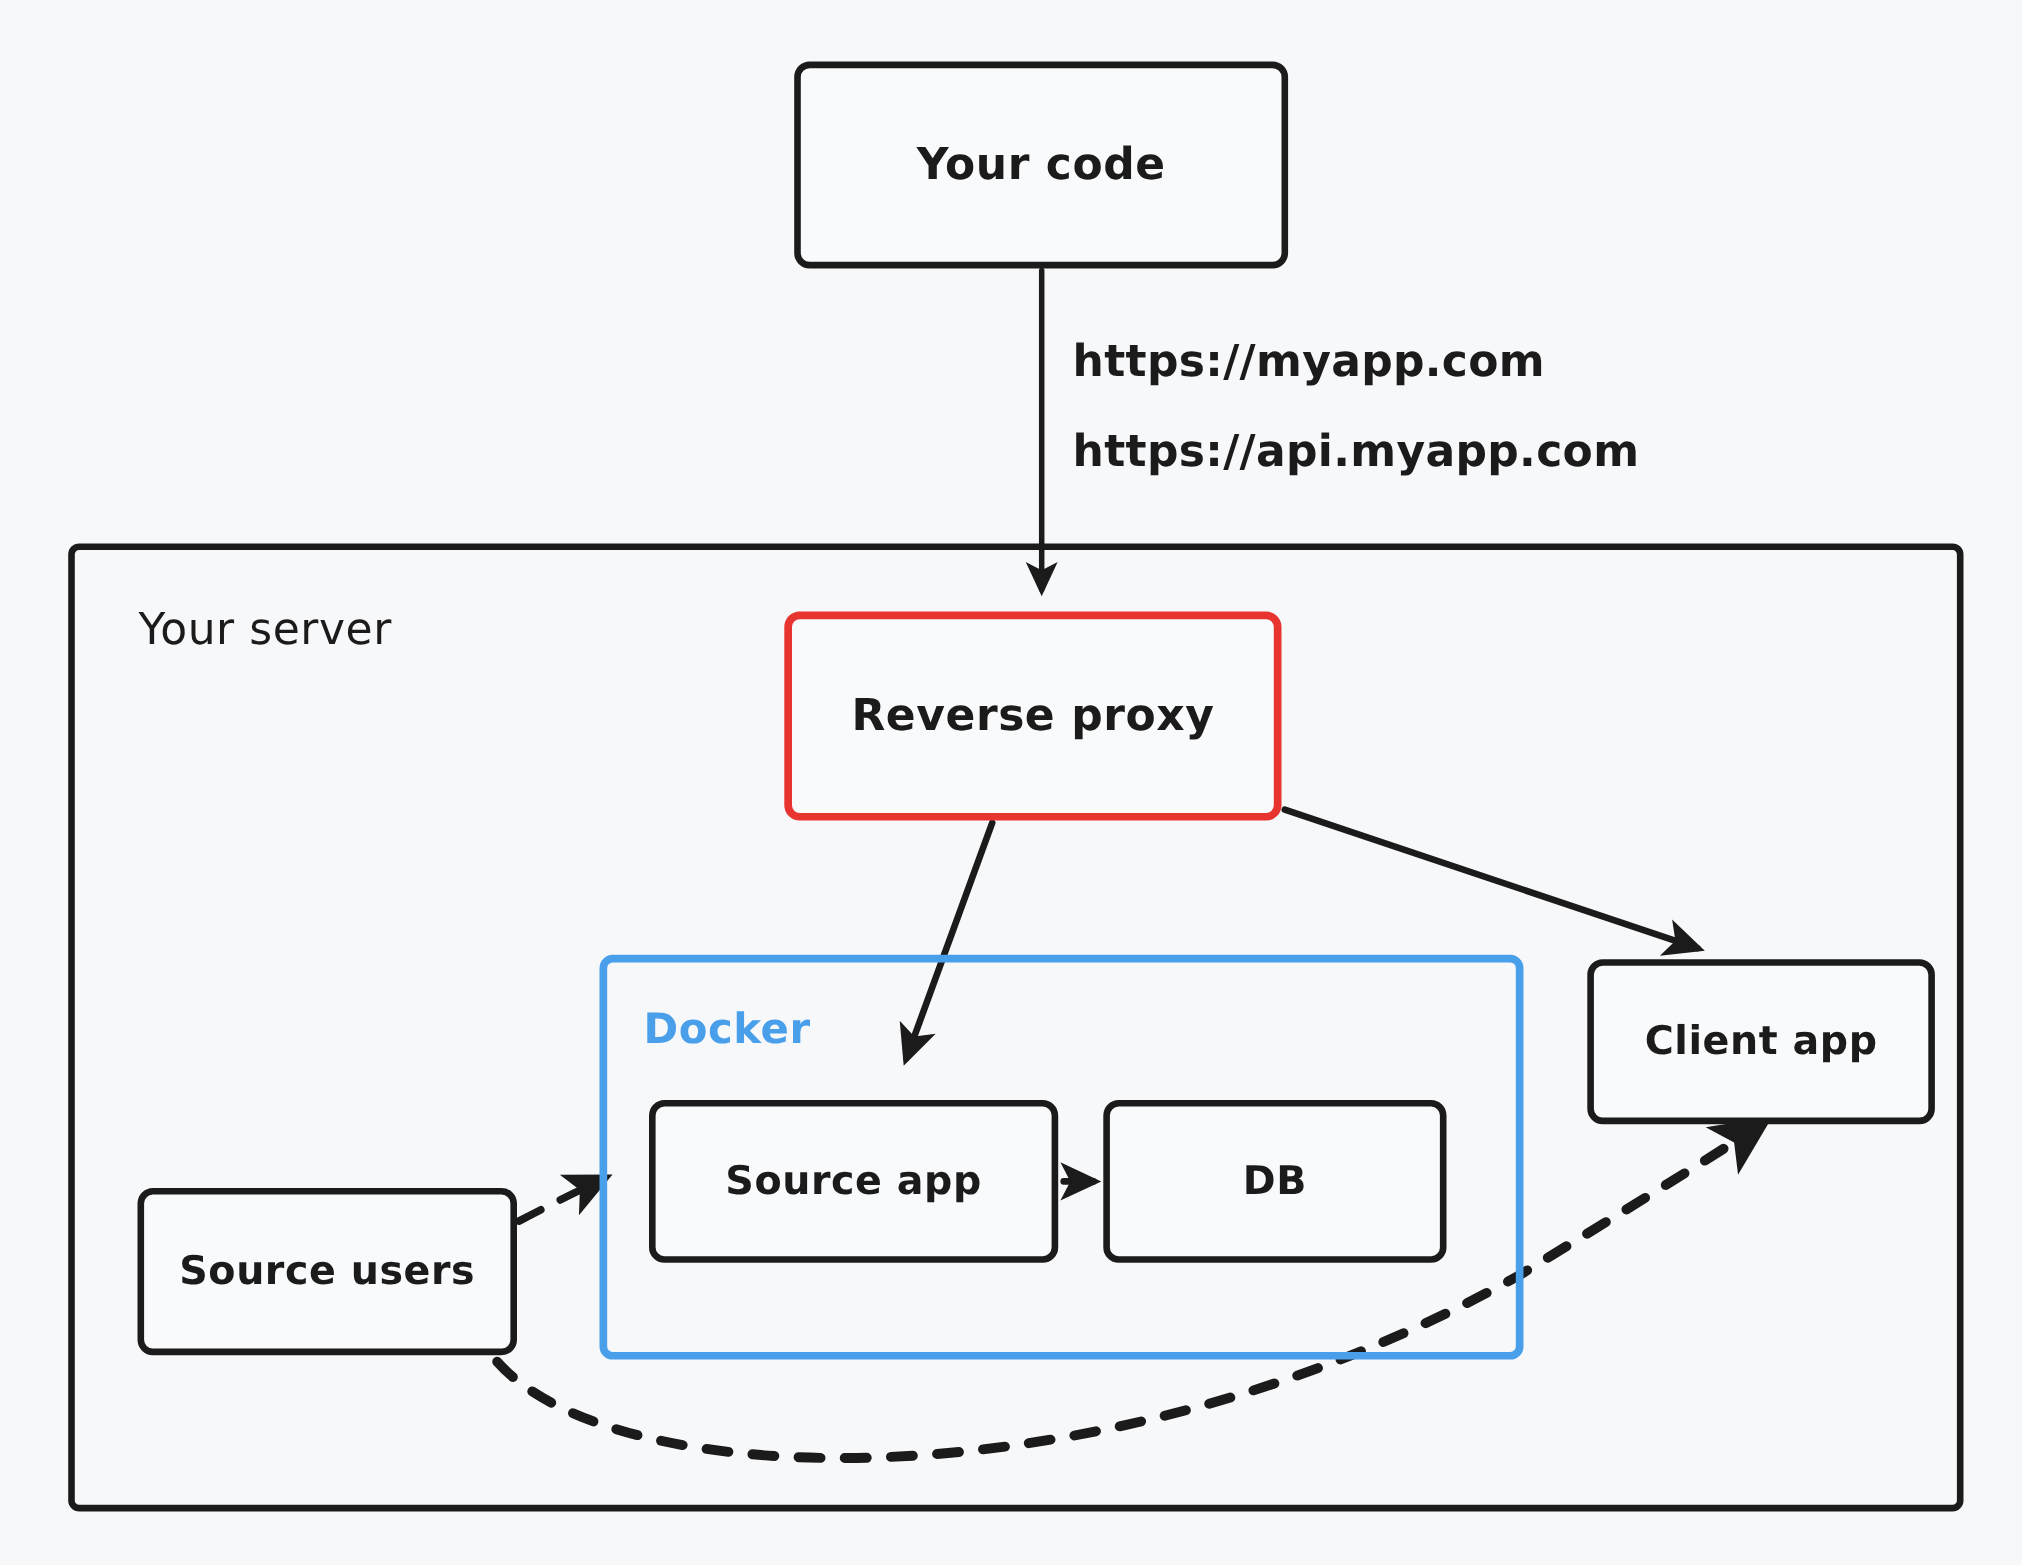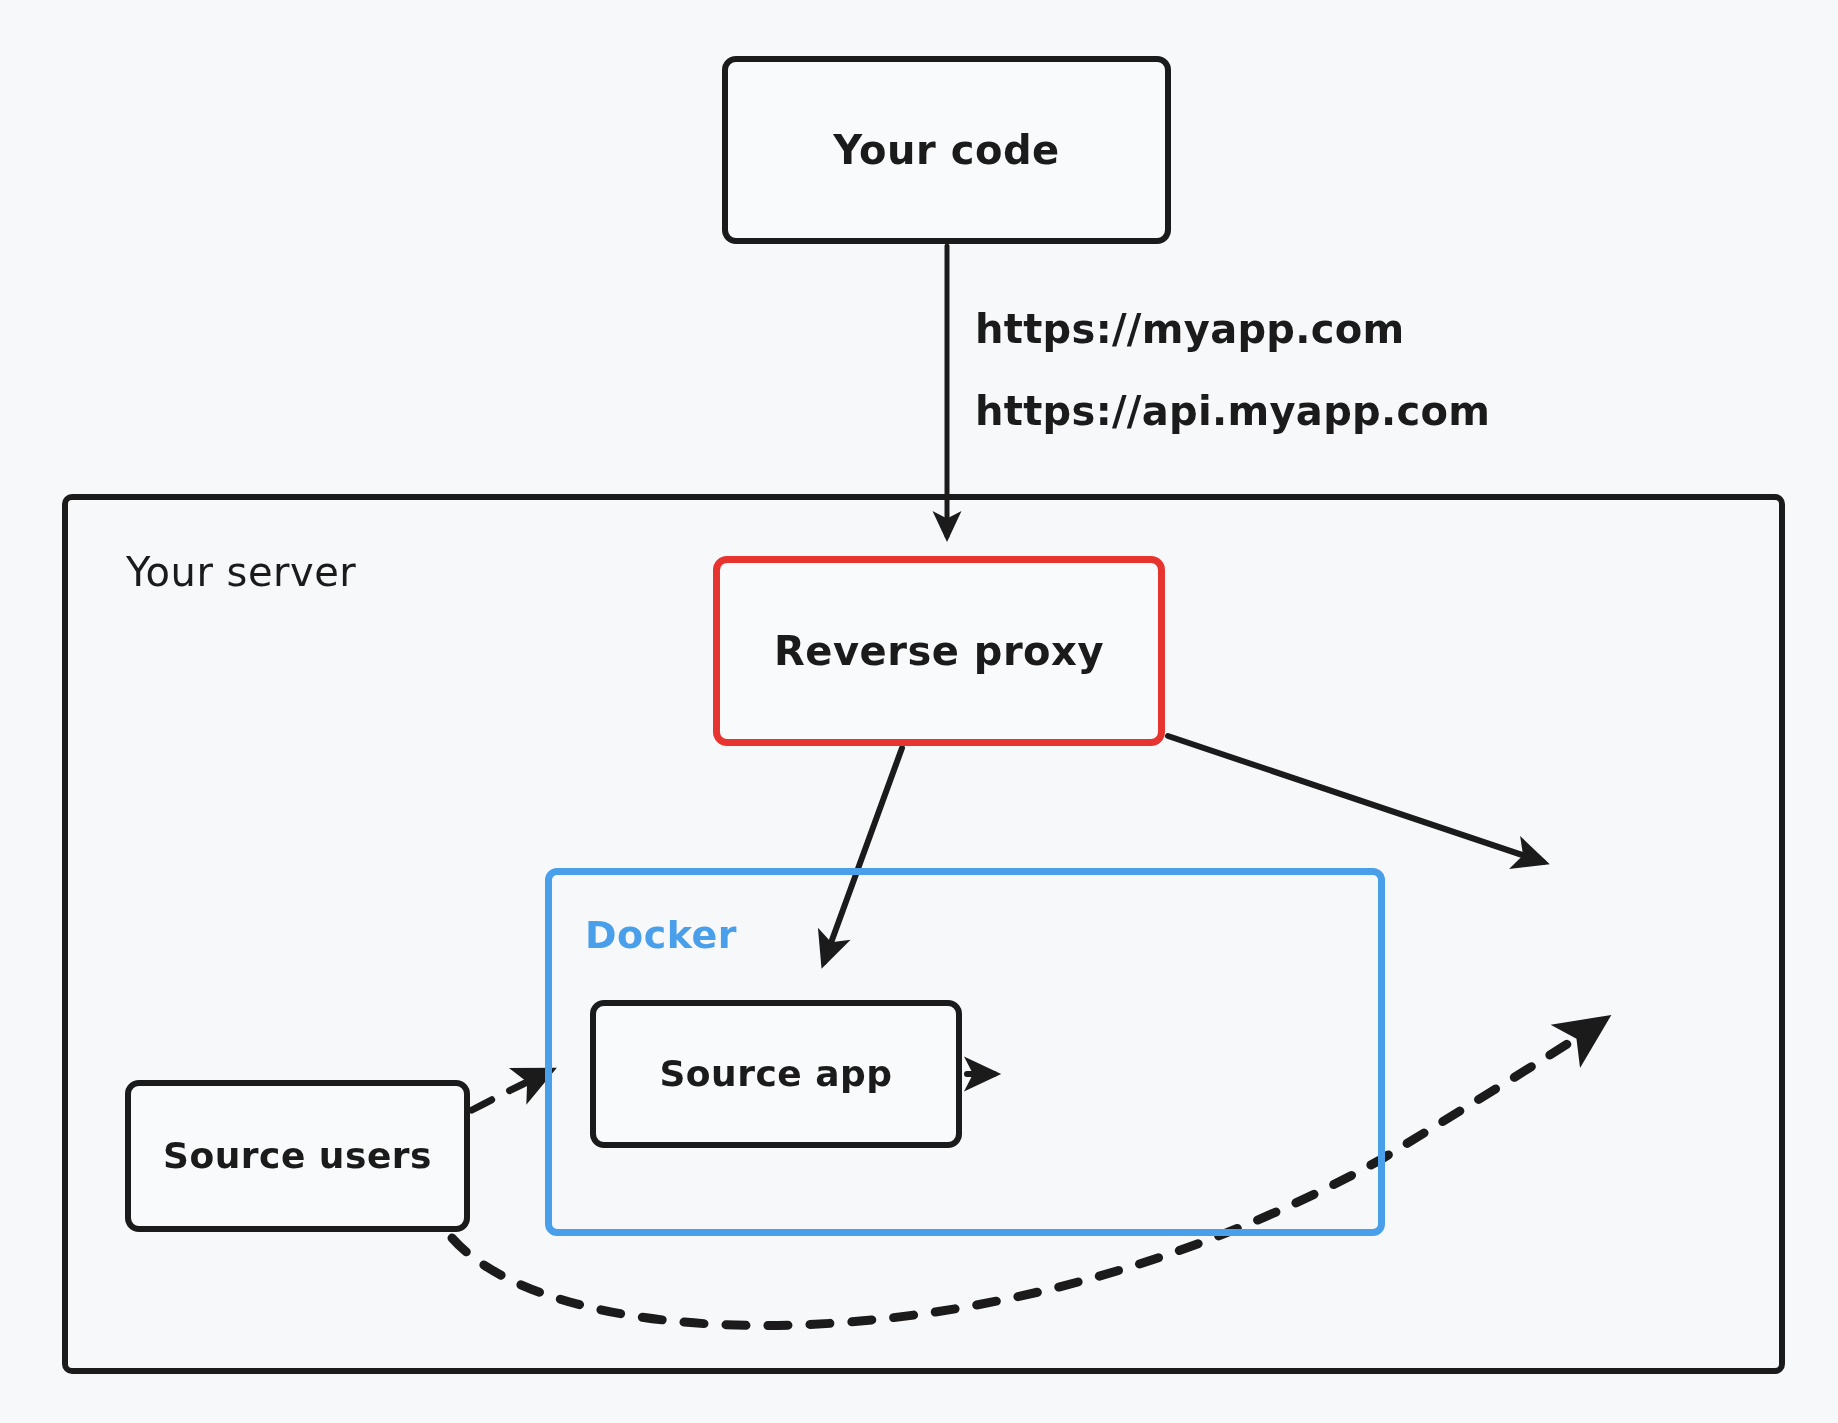--- a/index.html
+++ b/index.html
@@ -169,21 +169,27 @@
   </div>
 
   <div class="node" id="node-reverse-proxy">
     <span class="node-label">Reverse proxy</span>
   </div>
 
   <div class="node" id="node-server-app">
     <span class="node-label">Source app</span>
   </div>
 
+  <div class="node" id="node-db">
+    <span class="node-label">DB</span>
+  </div>
 
+  <div class="node" id="node-client-app">
+    <span class="node-label">Client app</span>
+  </div>
 
   <div class="node" id="node-source-code">
     <span class="node-label">Source users</span>
   </div>
 
   <div class="edge-label" id="edge-label-url-1">https://myapp.com</div>
 
   <div class="edge-label" id="edge-label-url-2">https://api.myapp.com</div>
 
 </div>

